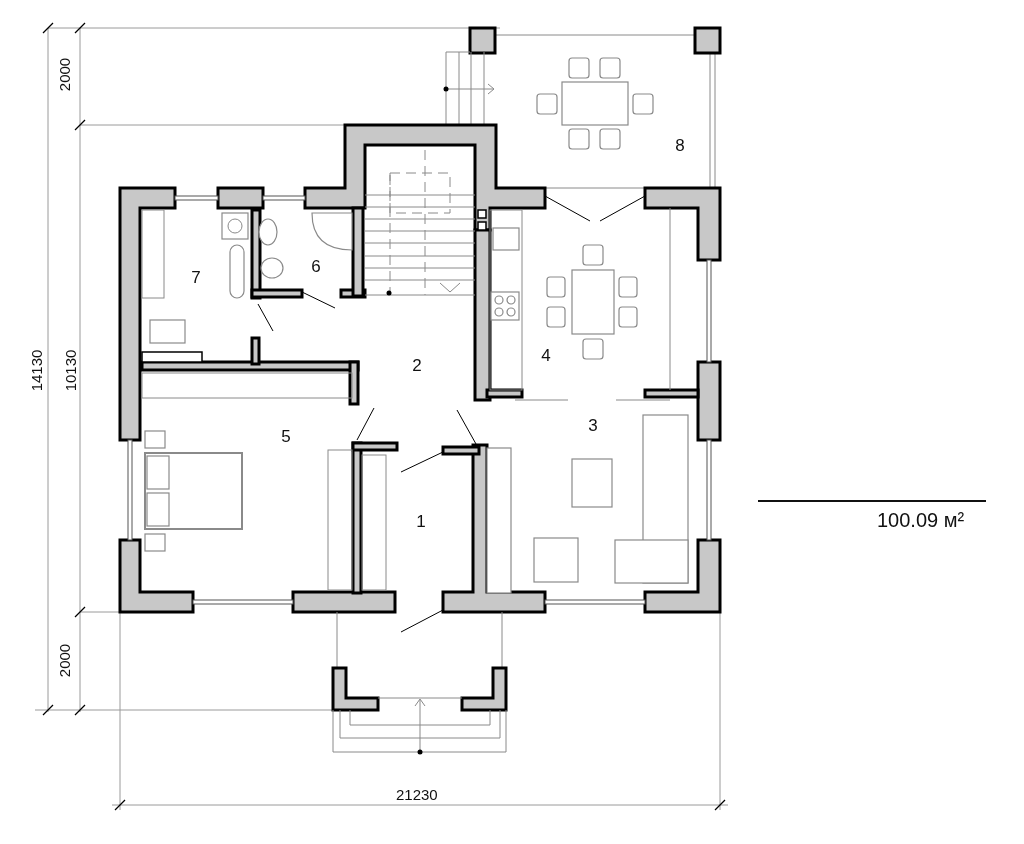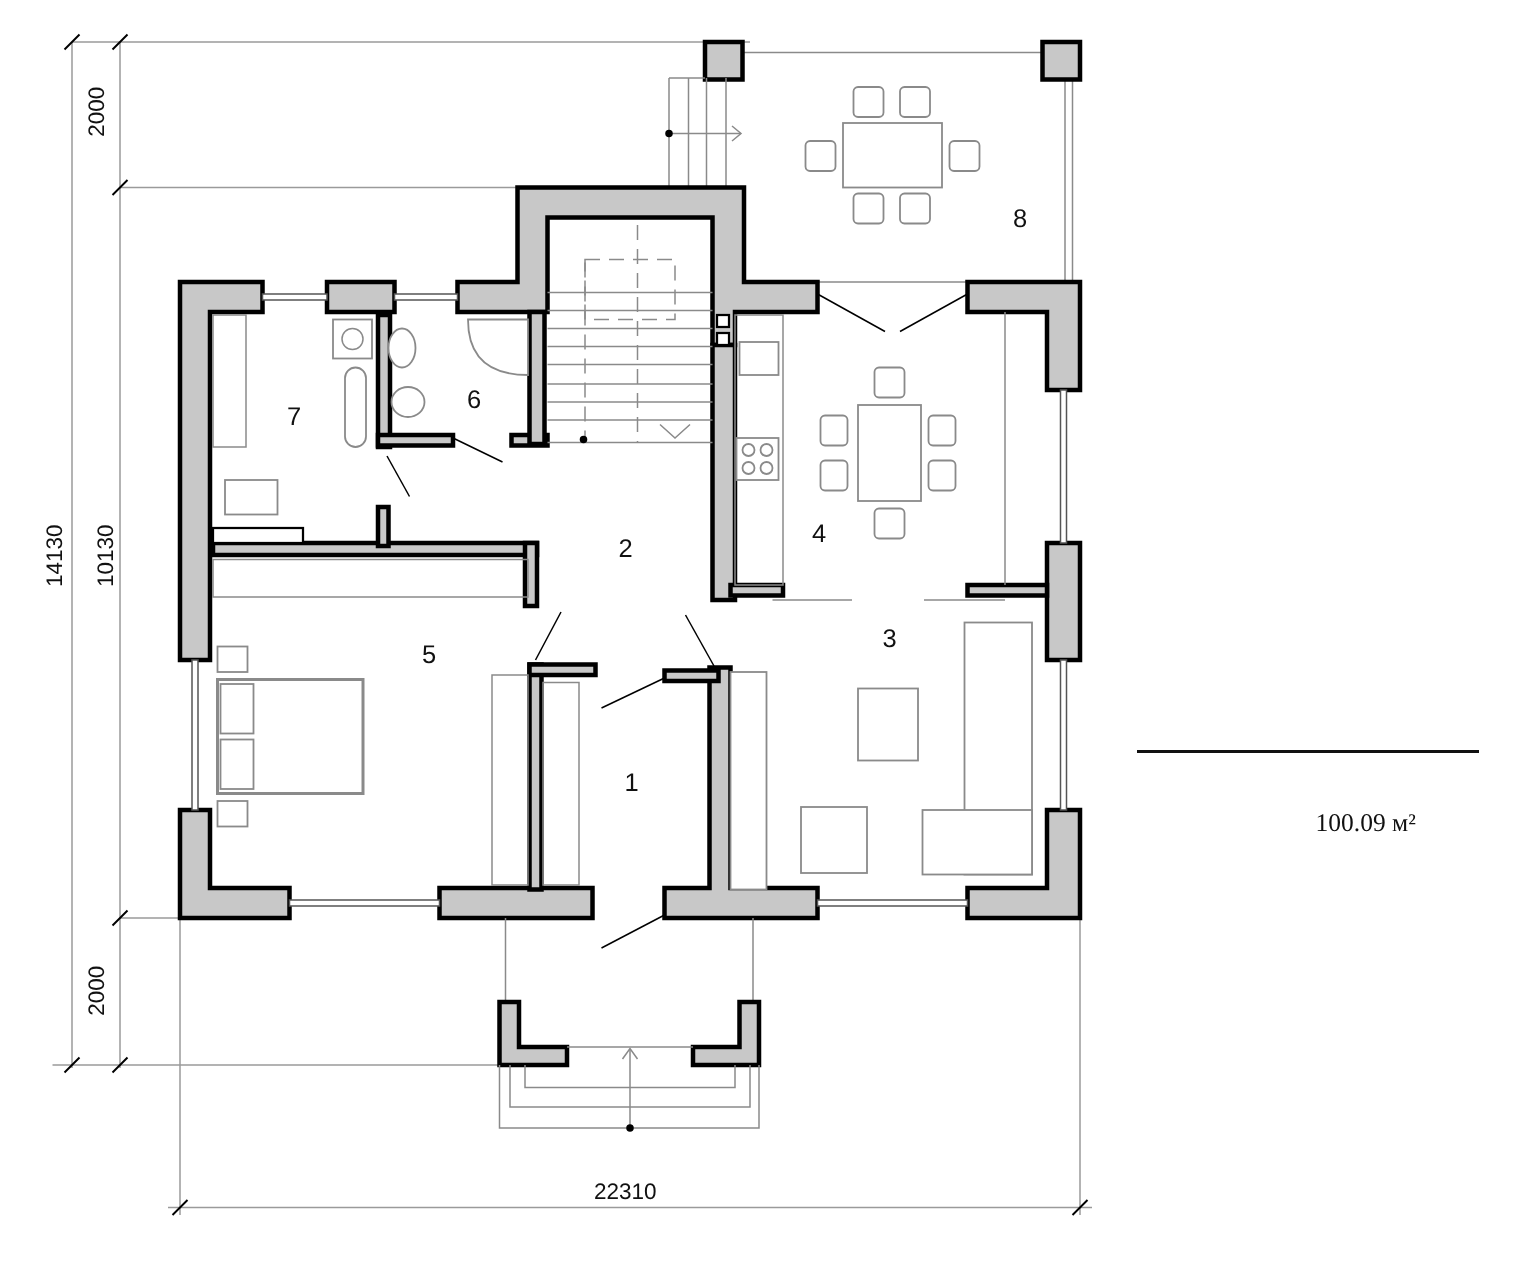--- a/index.html
+++ b/index.html
@@ -10,21 +10,21 @@
   .tick{stroke:#000;stroke-width:1.3;}
   .thin{stroke:#8a8a8a;stroke-width:1;fill:none;}
   .furn{stroke:#8a8a8a;stroke-width:1.2;fill:#fff;}
   .door{stroke:#000;stroke-width:1;}
   .win{stroke:#555;stroke-width:1;fill:#fff;}
   .dash{stroke:#8a8a8a;stroke-width:1;stroke-dasharray:10 6;fill:none;}
   .lbl{position:absolute;font-size:17px;color:#111;transform:translate(-50%,-50%);}
   .dimlbl{position:absolute;font-size:15px;color:#111;}
   .vert{transform:rotate(-90deg);transform-origin:center center;}
   .area-line{position:absolute;left:758px;top:500px;width:228px;height:2px;background:#111;}
-  .area-lbl{position:absolute;left:877px;top:539px;font-size:17px;color:#111;font-family:Liberation Serif, serif;}
+  .area-lbl{position:absolute;left:877px;top:509px;font-size:20px;color:#111;}
 </style>
 </head>
 <body>
 
 <svg width="1024" height="844" viewBox="0 0 1024 844">
 
   <g>
     <line class="dim" x1="48" y1="28" x2="48" y2="712"></line>
     <line class="dim" x1="80" y1="28" x2="80" y2="712"></line>
     <line class="dim" x1="48" y1="28" x2="500" y2="28"></line>
@@ -212,16 +212,16 @@
 <span class="lbl" style="left:546px;top:356px">4</span>
 <span class="lbl" style="left:286px;top:437px">5</span>
 <span class="lbl" style="left:316px;top:267px">6</span>
 <span class="lbl" style="left:196px;top:278px">7</span>
 <span class="lbl" style="left:680px;top:146px">8</span>
 
 <span class="dimlbl vert" style="left:48px;top:66px">2000</span>
 <span class="dimlbl vert" style="left:16px;top:362px">14130</span>
 <span class="dimlbl vert" style="left:50px;top:362px">10130</span>
 <span class="dimlbl vert" style="left:48px;top:652px">2000</span>
-<span class="dimlbl" style="left:396px;top:786px">22310</span>
+<span class="dimlbl" style="left:396px;top:786px">21230</span>
 
 <div class="area-line"></div>
 <span class="area-lbl">100.09 м²</span>
 
 </body></html>

